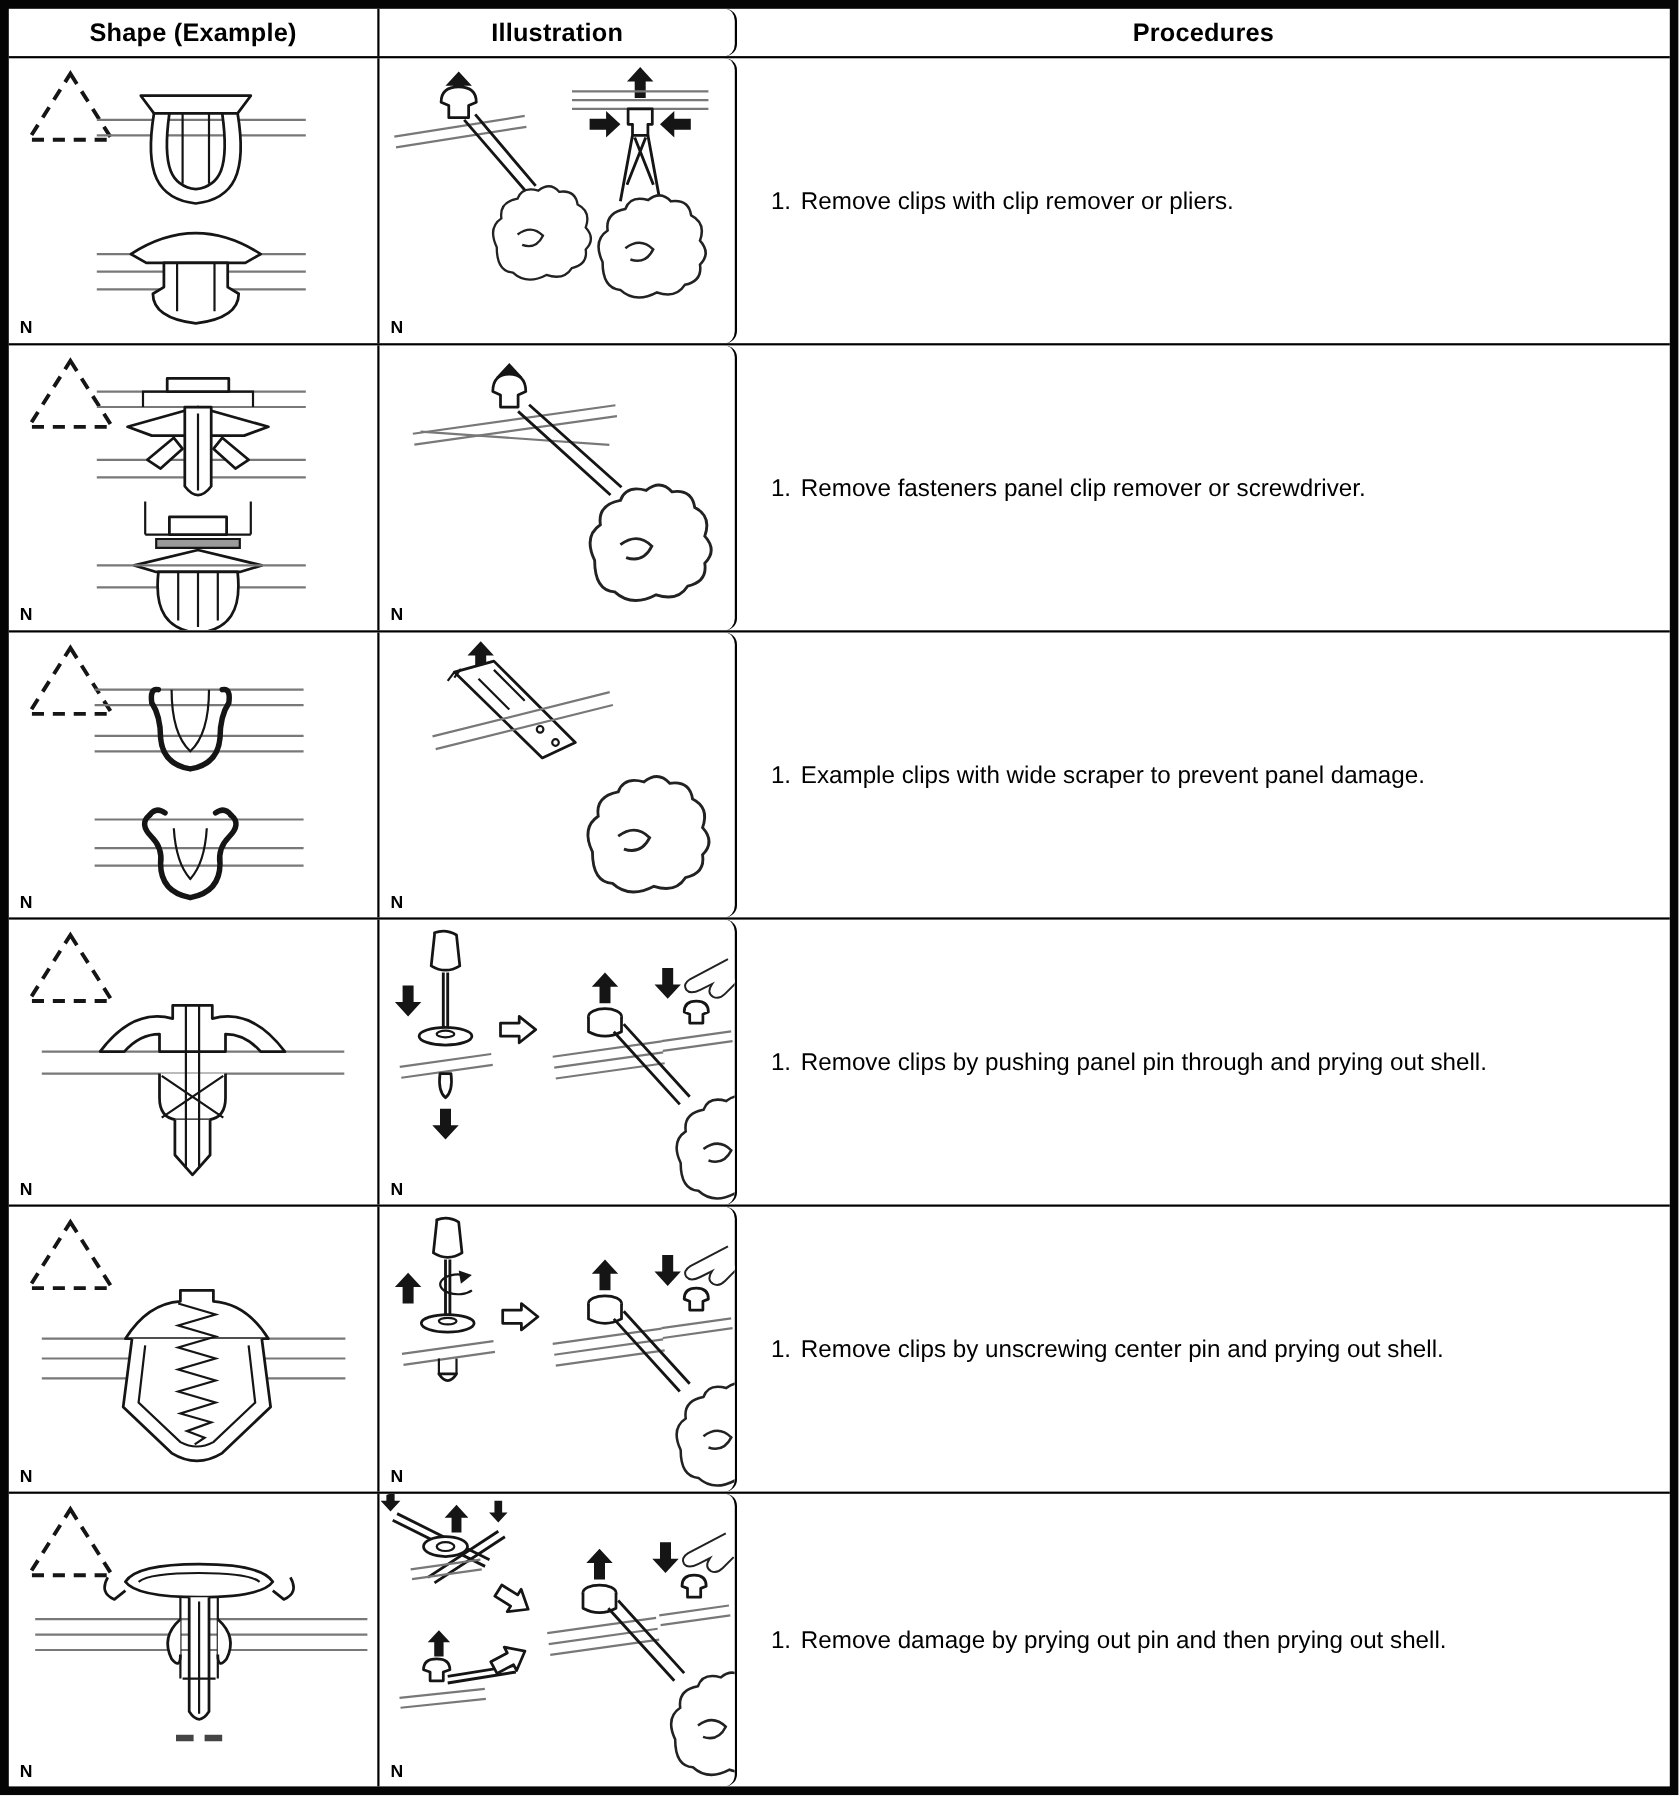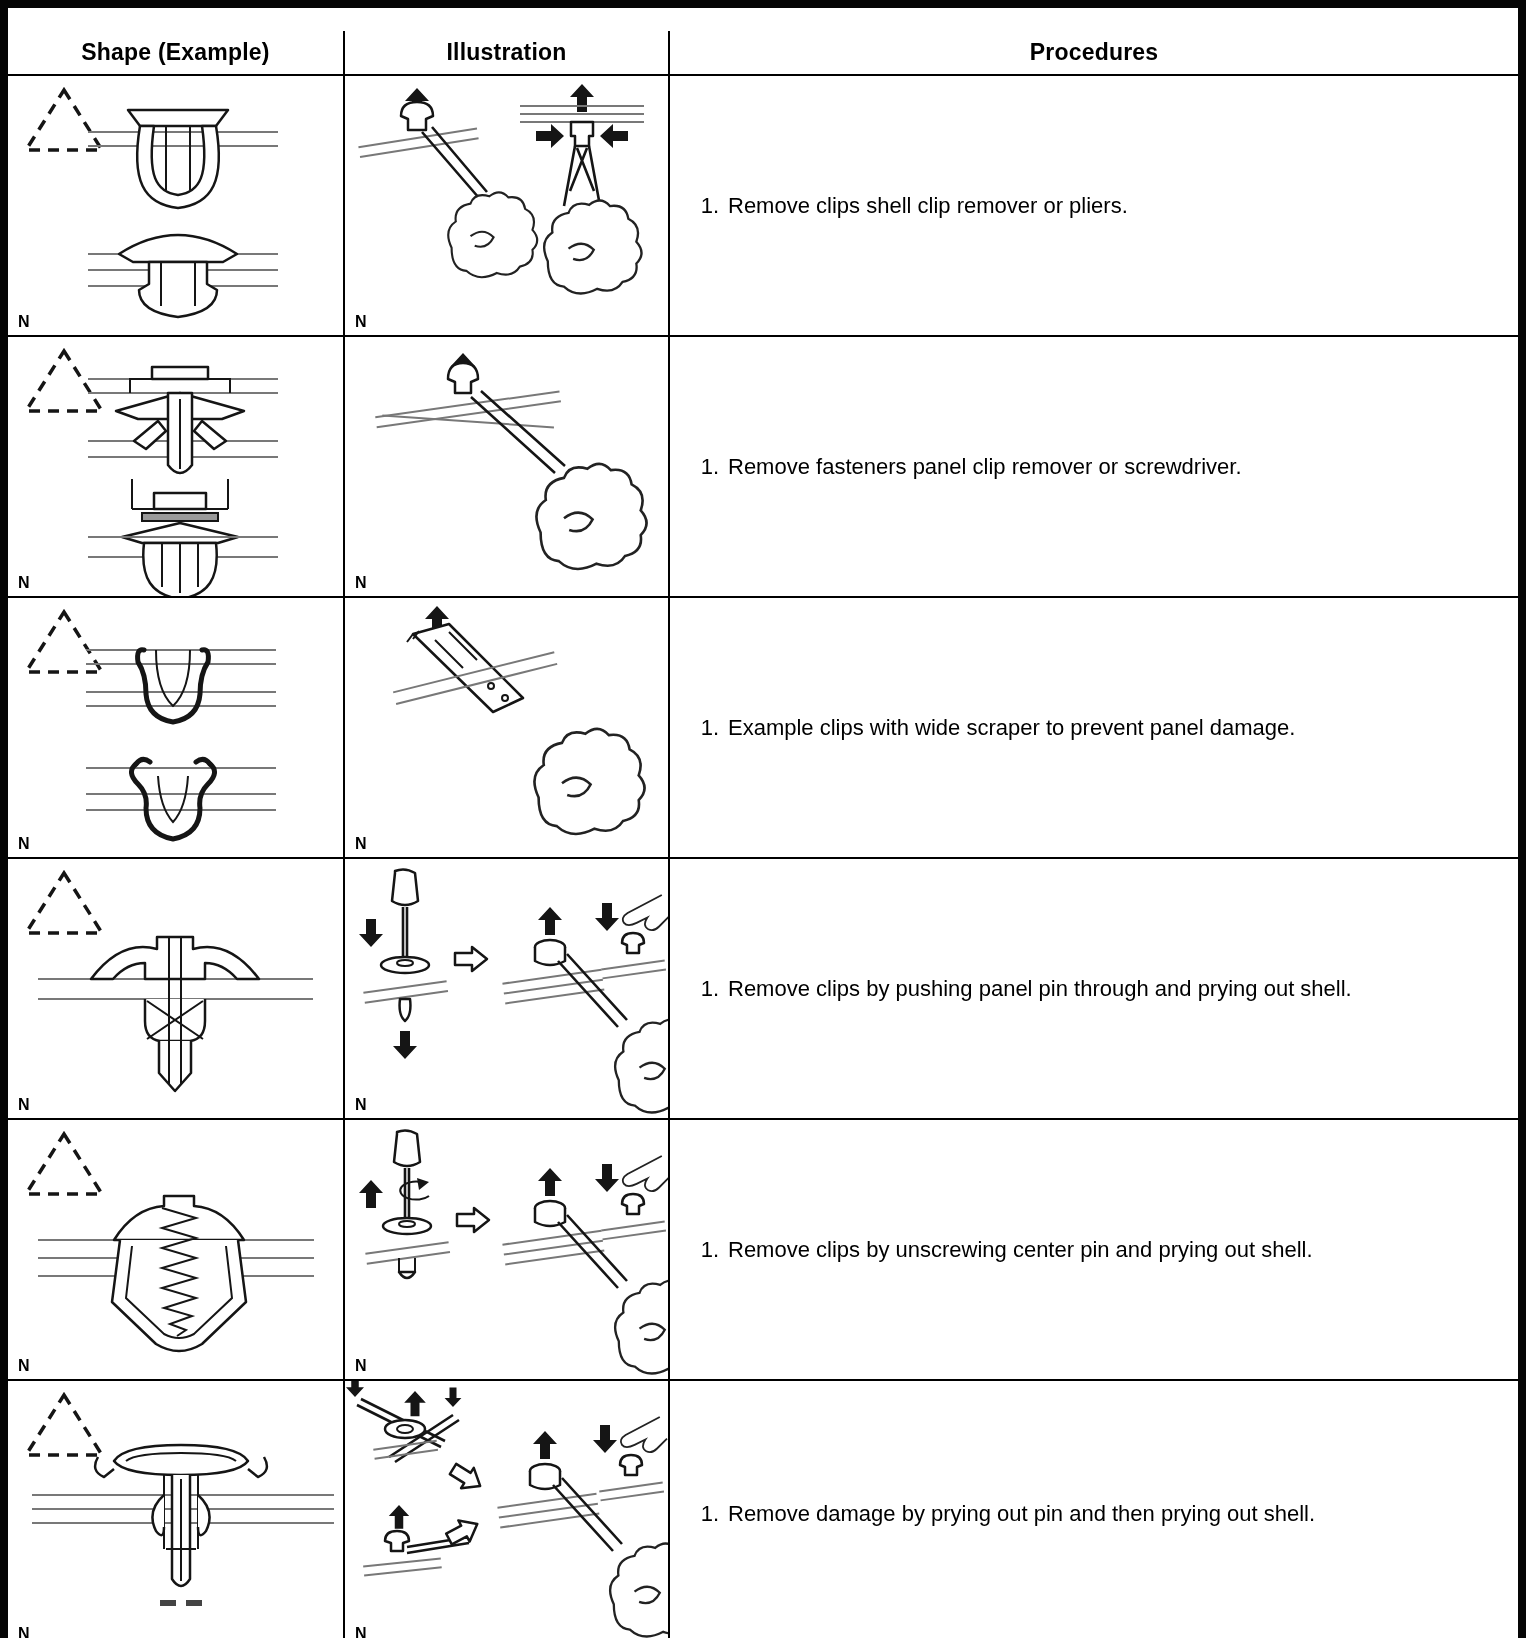--- a/index.html
+++ b/index.html
@@ -1,22 +1,22 @@
 <!DOCTYPE html>
 <html><head>
 <meta charset="utf-8">
 <style>
   html,body { margin:0; padding:0; background:#ffffff; color:#000;
               font-family:"Liberation Sans", sans-serif; }
   .doc   { width:1510px; border:8px solid #050505; background:#fff; }
-  .thead { display:flex; border-bottom:2px solid #000; height:43px;margin-top:23px; }
+  .thead { display:flex; border-bottom:2px solid #000; height:43px; }
   .th    { display:flex; align-items:center; justify-content:center;
            font-weight:bold; font-size:23px; letter-spacing:0.2px; }
   .c1 { width:335px; flex:none; border-right:2px solid #000; }
-  .c2 { width:323px; flex:none; border-right:2px solid #000; }
+  .c2 { width:323px; flex:none; border-right:2px solid #000;border-radius:11px; }
   .c3 { flex:1;text-align:center; }
   .trow { display:flex; height:259px; border-bottom:2px solid #000; }
   .trow:last-child { height:266px; border-bottom:none; }
   .cell { position:relative; overflow:hidden; }
   .nlabel { position:absolute; left:10px; bottom:4px; font-size:16px;
             font-weight:bold; }
   .proc { display:flex; align-items:center; padding-left:22px;
           font-size:22px; }
   .pnum { width:36px; flex:none; }
   svg.draw { display:block; width:100%; height:100%; }
@@ -97,21 +97,21 @@
           <use href="#arr" transform="translate(-18,0) rotate(90)"></use>
           <use href="#arr" transform="translate(18,0) rotate(-90)"></use>
           <path class="line2" d="M-7 10 L-18 70 M7 10 L18 70 M-5 12 L12 55 M5 12 L-12 55"></path>
           <use href="#fist" transform="translate(-48,62) scale(1.15)"></use>
         </g>
       </svg>
       <span class="nlabel">N</span>
     </div>
     <div class="cell c3 proc">
       <span class="pnum">1.</span>
-      <span>Remove clips shell clip remover or pliers.</span>
+      <span>Remove clips with clip remover or pliers.</span>
     </div>
   </div>
 
   <div class="trow">
     <div class="cell c1">
       <svg class="draw" viewBox="0 0 335 259" preserveAspectRatio="xMidYMin meet">
         <use href="#dtri" transform="translate(16,12)"></use>
         <g transform="translate(92,12)">
           <path class="panel" d="M-12 30 H178 M-12 44 H178"></path>
           <path class="line" d="M30 44 V30 H55 M130 44 V30 H105"></path>

